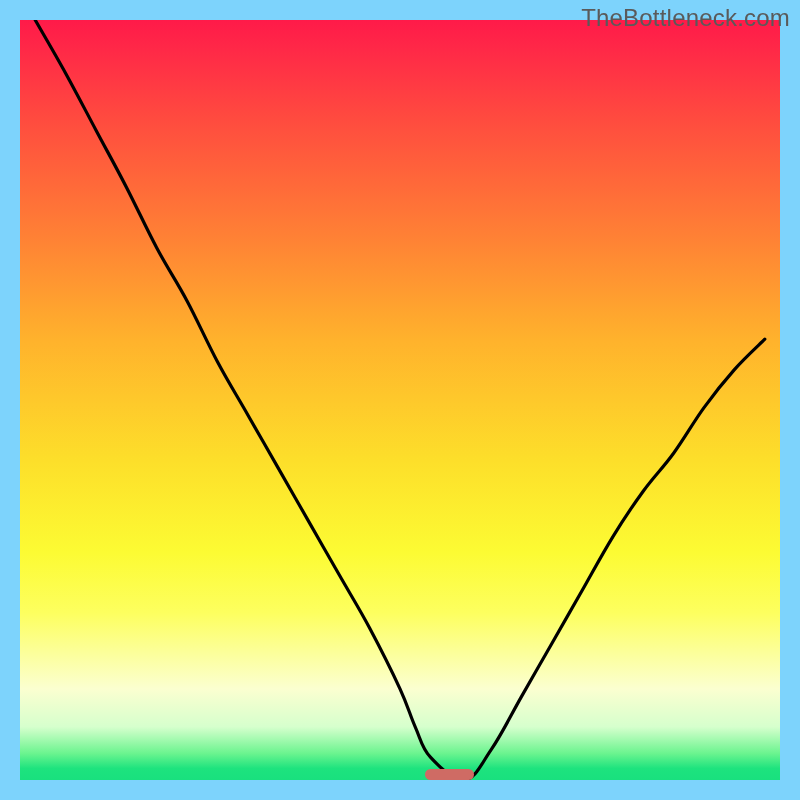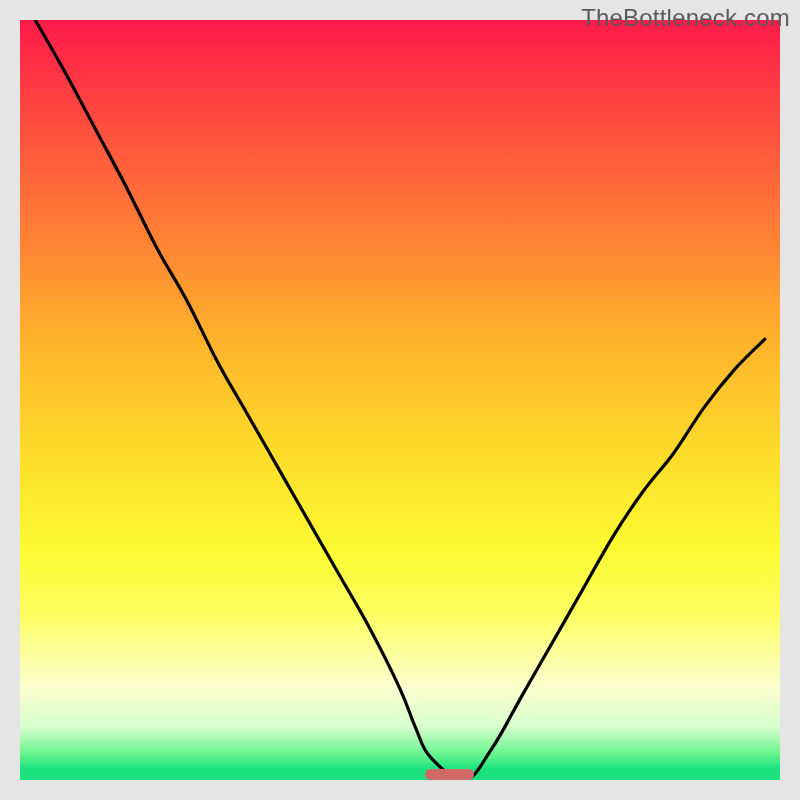--- a/index.html
+++ b/index.html
@@ -8,21 +8,21 @@
     width: 800px;
     height: 800px;
     overflow: hidden;
     background: #000;
     font-family: Arial, Helvetica, sans-serif;
   }
   .frame {
     position: relative;
     width: 800px;
     height: 800px;
-    background: #e5e5e5;
+    background: #7dd3fc;
   }
   .watermark {
     position: absolute;
     top: 4px;
     right: 10px;
     color: #5a5a5a;
     font-size: 24px;
     font-weight: 500;
     letter-spacing: 0.2px;
     z-index: 3;

